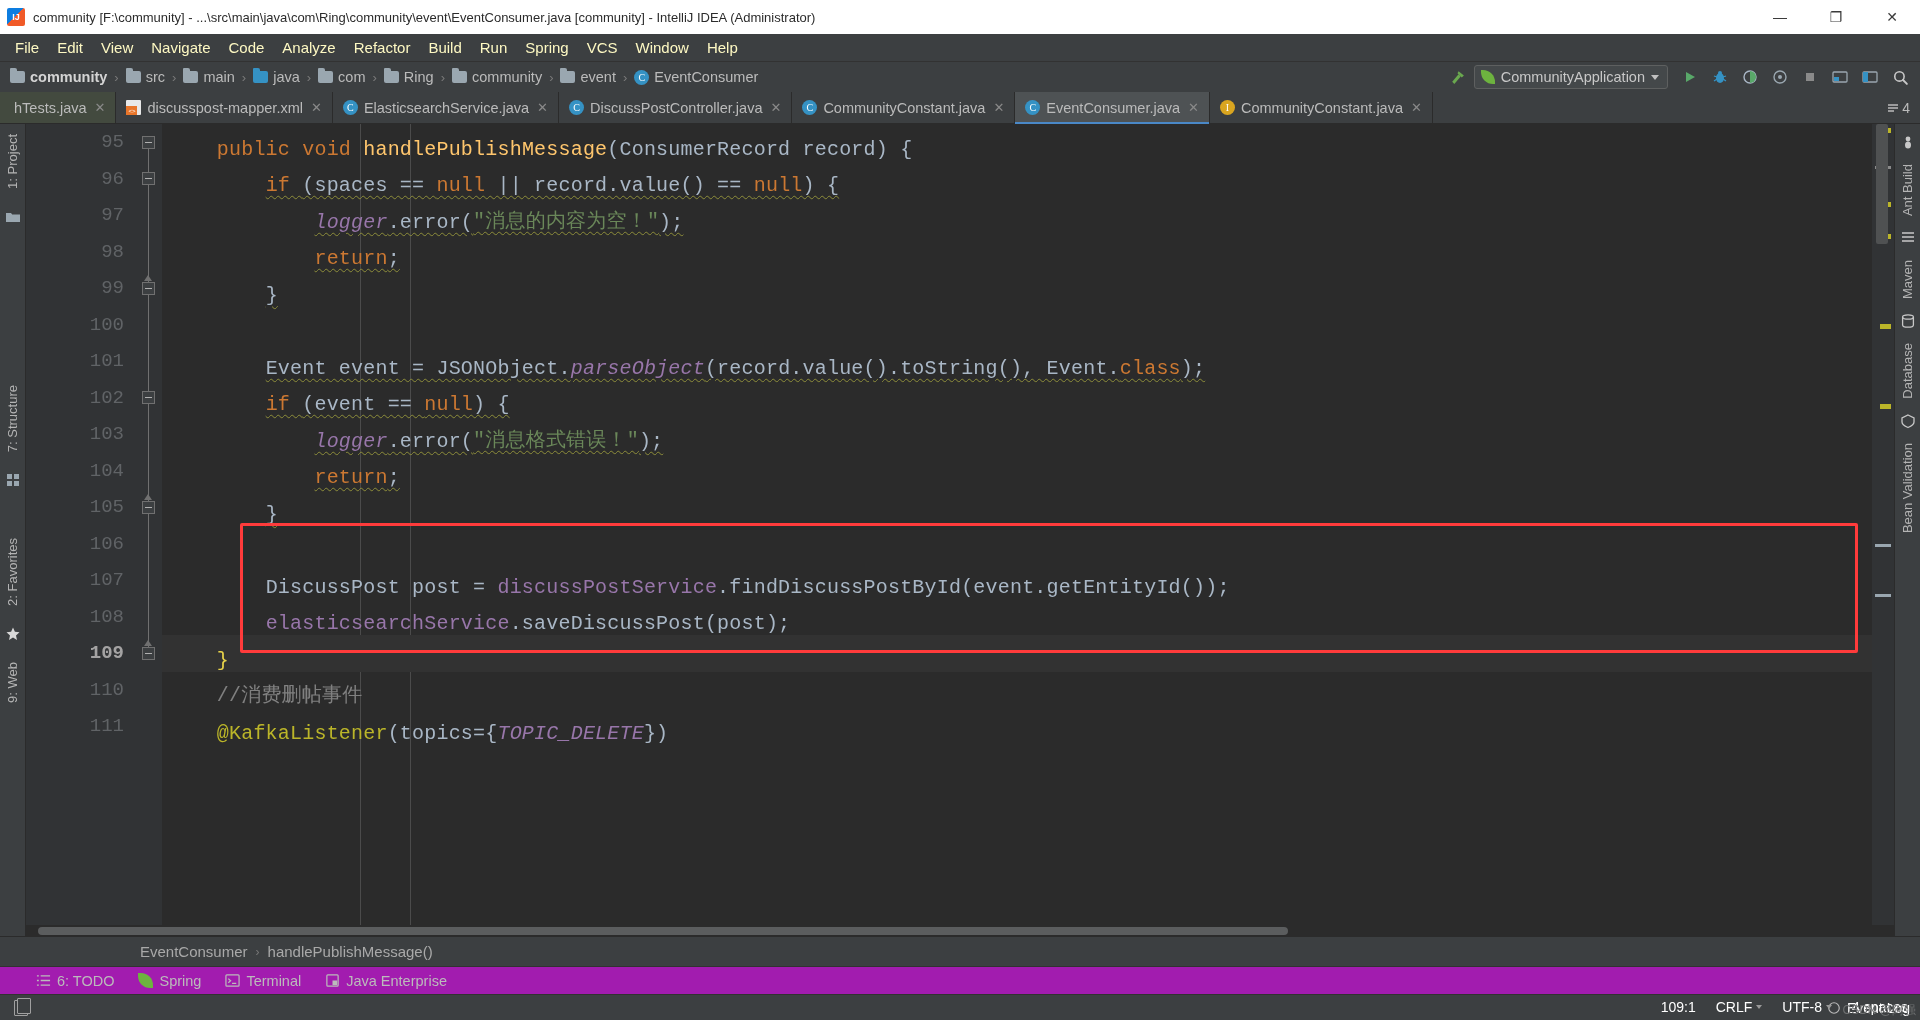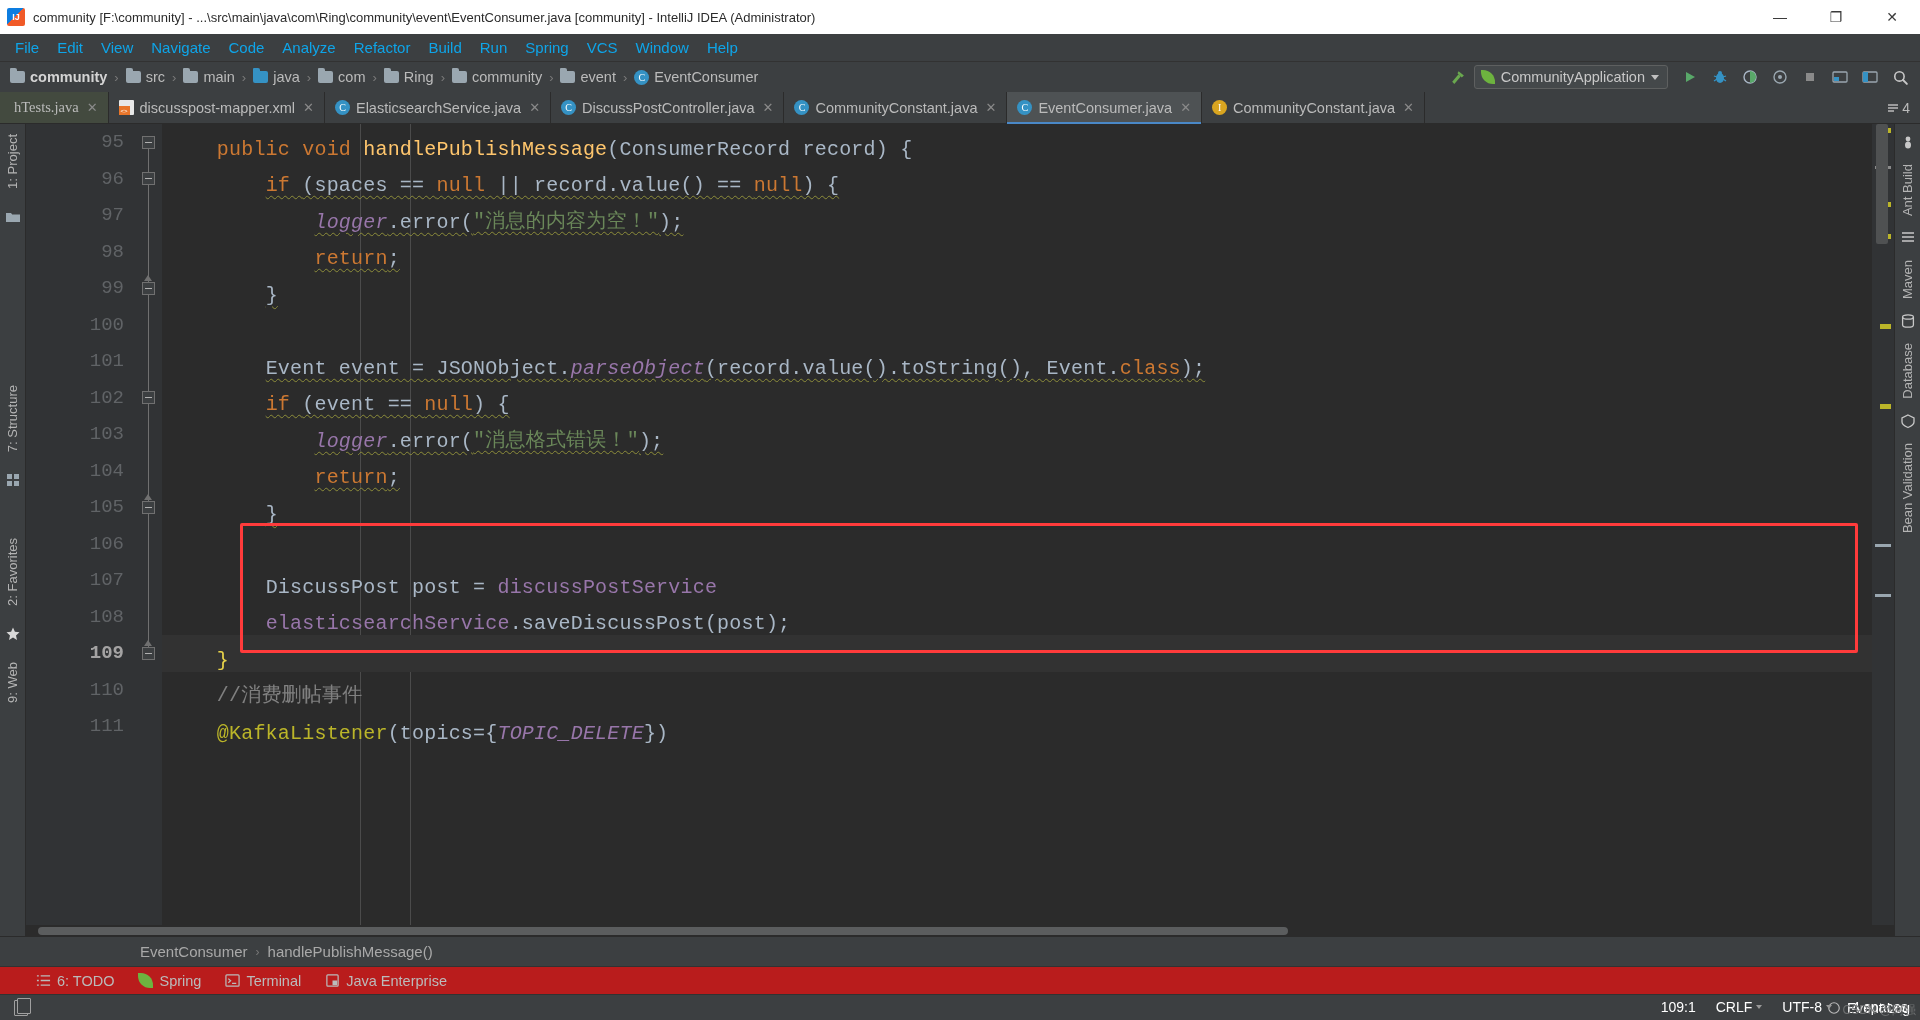--- a/index.html
+++ b/index.html
@@ -32,21 +32,21 @@
     width: 56px; height: 34px; display: flex; align-items: center; justify-content: center;
     color: #3b3b3b; font-size: 14px;
   }
 
   
   .menubar {
     height: 28px; flex: 0 0 28px; background: #3c3f41; display: flex; align-items: center;
     padding-left: 6px; border-bottom: 1px solid #323232;
   }
   .menu-item {
-    font-size: 15px; color: #0ea5e9; padding: 3px 9px; white-space: nowrap;
+    font-size: 15px; color: #fef9c3; padding: 3px 9px; white-space: nowrap;
   }
 
   
   .navbar {
     height: 30px; flex: 0 0 30px; background: #3c3f41; display: flex; align-items: center;
     padding-left: 8px; position: relative;
   }
   .crumb { display: flex; align-items: center; height: 100%; padding: 0 2px; }
   .crumb-label { font-size: 14.5px; color: #bbbbbb; white-space: nowrap; }
   .crumb.bold .crumb-label { font-weight: bold; color: #d4d4d4; }
@@ -93,21 +93,21 @@
     position: relative; border-bottom: 1px solid #2b2b2b;
   }
   .tab {
     display: flex; align-items: center; gap: 6px; padding: 0 10px;
     border-right: 1px solid #2b2b2b; background: #3c3f41; position: relative;
   }
   .tab.active { background: #4e5254; }
   .tab.active::after {
     content: ""; position: absolute; left: 0; right: 0; bottom: -1px; height: 2px; background: #4a88c7;
   }
-  .tab.modified { background: #434a3f; font-family: Liberation Serif, serif; }
+  .tab.modified { background: #434a3f; }
   .tab-label { font-size: 14.5px; color: #bbbbbb; white-space: nowrap; }
   .tab-close { color: #8a8a8a; font-size: 13px; margin-left: 2px; }
   .tab-ico { width: 15px; height: 15px; flex: 0 0 15px; }
   .ico-java {
     border-radius: 50%; background: #3592c4; color: #fff; font-size: 10px; display: flex;
     align-items: center; justify-content: center; font-family: "Liberation Serif", serif;
   }
   .ico-xml {
     background: #e8e8e8; position: relative; border-radius: 1px;
   }
@@ -232,21 +232,21 @@
   
   .nav-footer {
     height: 30px; flex: 0 0 30px; background: #3c3f41; display: flex; align-items: center;
     padding-left: 140px; gap: 8px; border-top: 1px solid #2b2b2b;
   }
   .nf-item { font-size: 15px; color: #a9a9a9; }
   .nf-sep { font-size: 12px; color: #777; }
 
   
   .bottombar {
-    height: 28px; flex: 0 0 28px; background: #b91c1c; display: flex; align-items: center;
+    height: 28px; flex: 0 0 28px; background: #a21caf; display: flex; align-items: center;
     padding-left: 36px; gap: 24px; border-top: 1px solid #323232;
   }
   .bb-item { display: flex; align-items: center; gap: 6px; font-size: 14.5px; color: #bbbbbb; }
   .bb-ico { width: 15px; height: 15px; flex: 0 0 15px; }
 
   
   .statusbar {
     height: 26px; flex: 0 0 26px; background: #3c3f41; display: flex; align-items: center;
     border-top: 1px solid #323232; position: relative; padding-left: 14px;
   }
@@ -549,21 +549,21 @@
           <div class="code-line"><span>            </span><span class="c-field squiggle">logger</span><span class="c-txt squiggle">.error(</span><span class="c-str squiggle">"消息的内容为空！"</span><span class="c-txt squiggle">);</span></div>
           <div class="code-line"><span>            </span><span class="c-kw squiggle">return</span><span class="c-txt squiggle">;</span></div>
           <div class="code-line"><span>        </span><span class="c-txt squiggle">}</span></div>
           <div class="code-line"><span></span></div>
           <div class="code-line"><span>        </span><span class="c-txt squiggle">Event event = JSONObject.</span><span class="c-field squiggle">parseObject</span><span class="c-txt squiggle">(record.value().toString(), Event.</span><span class="c-kw squiggle">class</span><span class="c-txt squiggle">);</span></div>
           <div class="code-line"><span>        </span><span class="c-kw squiggle">if </span><span class="c-txt squiggle">(event == </span><span class="c-kw squiggle">null</span><span class="c-txt squiggle">) {</span></div>
           <div class="code-line"><span>            </span><span class="c-field squiggle">logger</span><span class="c-txt squiggle">.error(</span><span class="c-str squiggle">"消息格式错误！"</span><span class="c-txt squiggle">);</span></div>
           <div class="code-line"><span>            </span><span class="c-kw squiggle">return</span><span class="c-txt squiggle">;</span></div>
           <div class="code-line"><span>        </span><span class="c-txt squiggle">}</span></div>
           <div class="code-line"><span></span></div>
-          <div class="code-line"><span>        </span><span class="c-txt">DiscussPost post = </span><span class="c-var">discussPostService</span></div>
+          <div class="code-line"><span>        </span><span class="c-txt">DiscussPost post = </span><span class="c-var">discussPostService</span><span class="c-txt">.findDiscussPostById(event.getEntityId());</span></div>
           <div class="code-line"><span>        </span><span class="c-var">elasticsearchService</span><span class="c-txt">.saveDiscussPost(post);</span></div>
           <div class="code-line current-line"><span>    </span><span class="c-brace-y">}</span></div>
           <div class="code-line"><span>    </span><span class="c-cmt">//消费删帖事件</span></div>
           <div class="code-line"><span>    </span><span class="c-ann">@KafkaListener</span><span class="c-txt">(topics=</span><span class="c-txt">{</span><span class="c-const">TOPIC_DELETE</span><span class="c-txt">}</span><span class="c-txt">)</span></div>
         </div>
 
       <div class="markup-bar">
         <div class="mark" style="top:4px; background:#bbb529;"></div>
         <div class="mark wide" style="top:42px; background:#8a8a8a;"></div>
         <div class="mark" style="top:78px; background:#bbb529;"></div>

